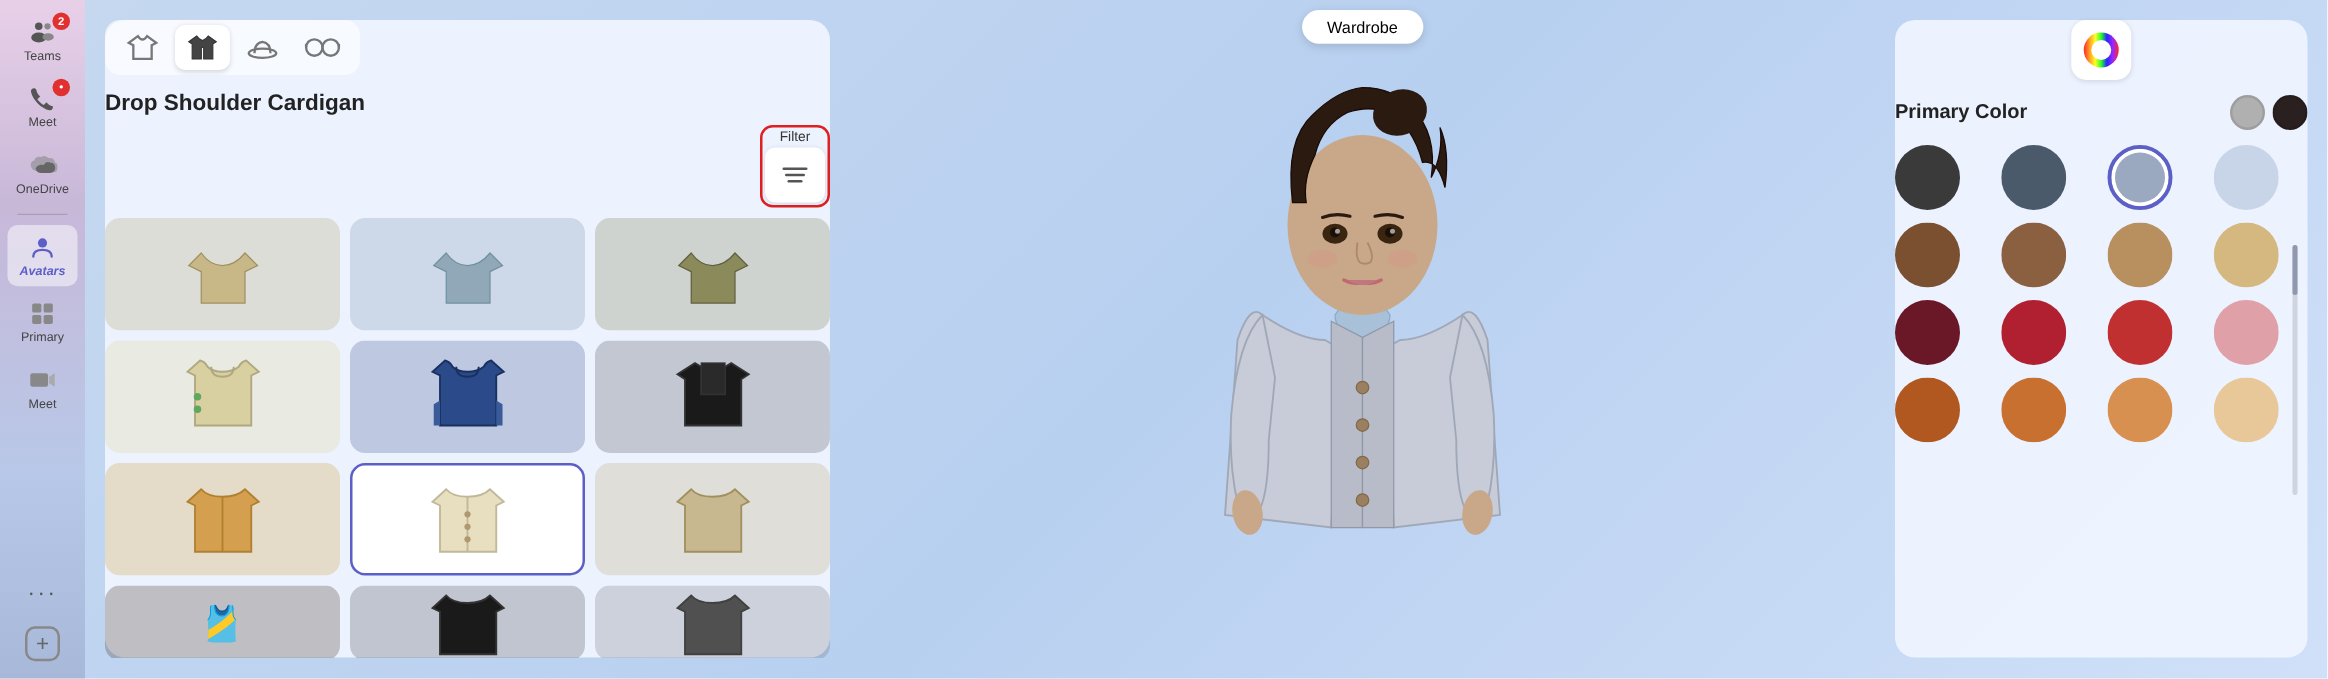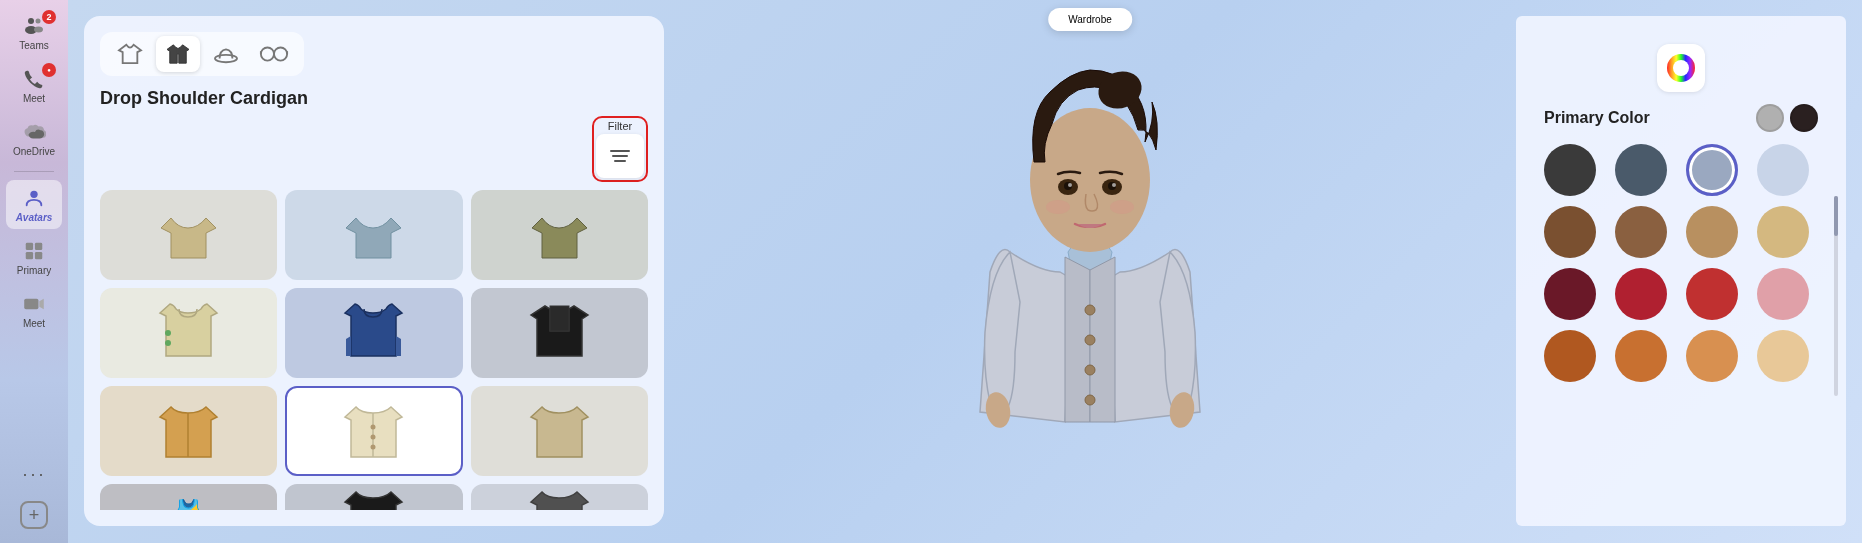--- a/index.html
+++ b/index.html
@@ -87,21 +87,21 @@
       position: relative;
     }
 
     
     .wardrobe-panel {
       width: 580px;
       height: 510px;
       background: rgba(240,244,255,0.92);
       border-radius: 16px;
       margin: 16px 0 16px 16px;
-      padding: 16px;
+      padding: 0;
       display: flex;
       flex-direction: column;
       gap: 8px;
       flex-shrink: 0;
     }
 
     
     .tab-bar {
       display: flex;
       align-items: center;
@@ -203,42 +203,42 @@
     
     .wardrobe-btn {
       position: absolute;
       top: 8px;
       left: 50%;
       transform: translateX(-50%);
       background: white;
       border: none;
       border-radius: 20px;
       padding: 6px 20px;
-      font-size: 10px;
+      font-size: 13px;
       font-weight: 500;
       cursor: pointer;
       box-shadow: 0 2px 8px rgba(0,0,0,0.15);
       text-align: center;
     }
 
     
     .avatar-figure {
       width: 340px;
       height: 480px;
       position: relative;
     }
 
     
     .color-panel {
       width: 330px;
       height: 510px;
       background: rgba(240,244,255,0.92);
-      border-radius: 6px;
+      border-radius: 16px;
       margin: 16px 16px 16px 0;
-      padding: 28px;
+      padding: 0;
       display: flex;
       flex-direction: column;
       gap: 12px;
       flex-shrink: 0;
     }
     .color-wheel-icon {
       width: 48px;
       height: 48px;
       border-radius: 12px;
       background: white;

